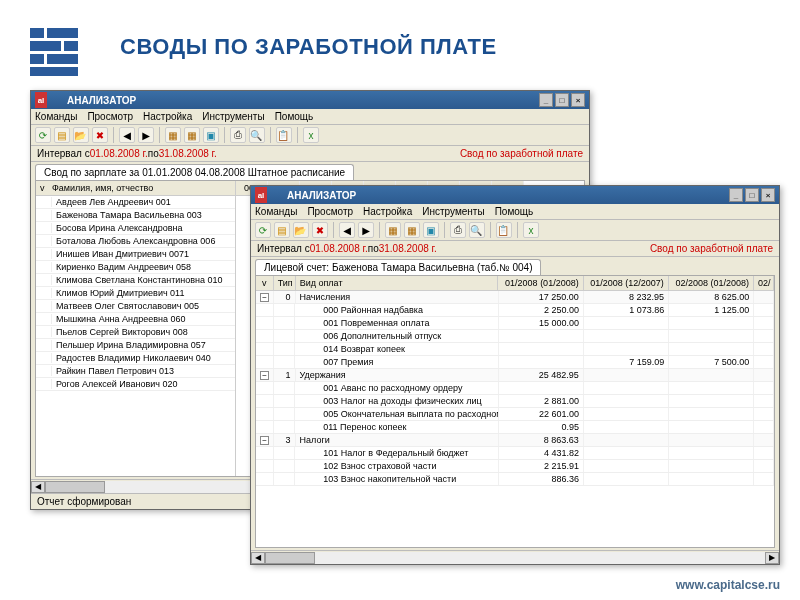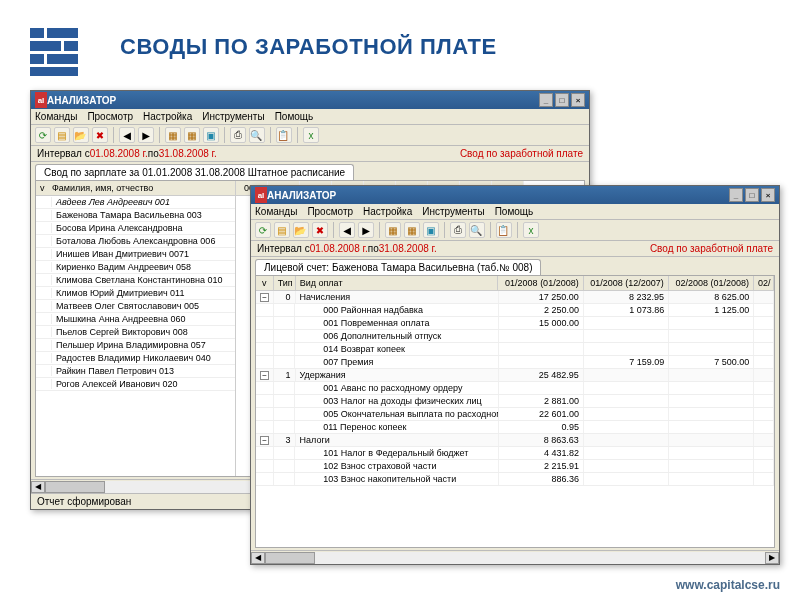--- a/index.html
+++ b/index.html
@@ -4,21 +4,21 @@
 <style>
   * { box-sizing: border-box; }
   body { margin:0; width:800px; height:600px; font-family: Tahoma, Arial, sans-serif; font-size:10px; background:#fff; position:relative; overflow:hidden; }
   .slide-logo { position:absolute; top:28px; left:30px; width:48px; height:48px; }
   .slide-title { position:absolute; top:34px; left:120px; font-size:22px; font-weight:bold; color:#1a4e8e; letter-spacing:0.5px; }
   .footer-url { position:absolute; bottom:8px; right:20px; color:#4a6a8a; font-size:12px; font-weight:bold; }
   .win { position:absolute; border:1px solid #666; box-shadow:2px 2px 6px rgba(0,0,0,0.3); background:#ece9d8; display:flex; flex-direction:column; }
   .win1 { top:90px; left:30px; width:560px; height:420px; }
   .win2 { top:185px; left:250px; width:530px; height:380px; }
   .titlebar { background:linear-gradient(#3a6ea5,#2c5a8f); color:#fff; height:18px; display:flex; align-items:center; padding:0 4px; font-size:10px; font-weight:bold; }
-  .titlebar .t-icon { width:12px; height:16px; background:#cc3333; margin-right:0; display:inline-flex; align-items:center; justify-content:center; color:#fff; font-size:8px; }
+  .titlebar .t-icon { width:12px; height:16px; background:#cc3333; margin-right:20px; display:inline-flex; align-items:center; justify-content:center; color:#fff; font-size:8px; }
   .titlebar .spacer { flex:1; }
   .win-btns { display:flex; gap:2px; }
   .win-btn { width:14px; height:14px; background:#ccc; border:1px solid #888; display:flex; align-items:center; justify-content:center; font-size:8px; color:#222; cursor:pointer; }
   .menubar { background:#ece9d8; border-bottom:1px solid #bbb; padding:2px 4px; display:flex; gap:10px; font-size:10px; }
   .menubar span { cursor:pointer; }
   .toolbar { background:#ece9d8; border-bottom:1px solid #bbb; padding:2px 4px; display:flex; gap:3px; align-items:center; }
   .tb-btn { width:16px; height:16px; border:1px solid #ccc; background:#f4f2e8; display:flex; align-items:center; justify-content:center; font-size:10px; cursor:pointer; border-radius:2px; }
   .tb-sep { width:1px; height:16px; background:#bbb; margin:0 2px; }
   .interval-bar { background:#ece9d8; border-bottom:1px solid #bbb; padding:2px 6px; display:flex; font-size:10px; }
   .interval-bar .red { color:#cc0000; }
@@ -107,30 +107,30 @@
   </div>
   <div class="interval-bar">
     <span>Интервал с </span>
     <span class="red">01.08.2008 г.</span>
     <span> по </span>
     <span class="red">31.08.2008 г.</span>
     <span class="flex1"></span>
     <span class="red">Свод по заработной плате</span>
   </div>
   <div class="tabbar">
-    <div class="tab">Свод по зарплате за 01.01.2008 31.08.2008 Штатное расписание</div>
+    <div class="tab">Свод по зарплате за 01.01.2008 04.08.2008 Штатное расписание</div>
   </div>
   <div class="content">
     <div class="emp-col" style="width:200px">
       <div style="display:flex">
         <div class="col-hdr" style="width:12px;text-align:center">v</div>
         <div class="col-hdr" style="flex:1">Фамилия, имя, отчество</div>
       </div>
       <div id="emp-list">
-          <div class="emp-row" style="display: flex; font-style: italic;">
+          <div class="emp-row" style="display: flex;">
             <div style="width:12px;border-right:1px solid #eee"></div>
             <div style="flex:1;padding-left:4px">Авдеев Лев Андреевич   001</div>
           </div>
           <div class="emp-row" style="display: flex;">
             <div style="width:12px;border-right:1px solid #eee"></div>
             <div style="flex:1;padding-left:4px">Баженова Тамара Васильевна   003</div>
           </div>
           <div class="emp-row" style="display: flex;">
             <div style="width:12px;border-right:1px solid #eee"></div>
             <div style="flex:1;padding-left:4px">Босова Ирина Александровна</div>
@@ -267,21 +267,21 @@
   </div>
   <div class="interval-bar">
     <span>Интервал с </span>
     <span class="red">01.08.2008 г.</span>
     <span> по </span>
     <span class="red">31.08.2008 г.</span>
     <span class="flex1"></span>
     <span class="red">Свод по заработной плате</span>
   </div>
   <div class="tabbar">
-    <div class="tab">Лицевой счет: Баженова Тамара Васильевна (таб.№ 008)</div>
+    <div class="tab">Лицевой счет: Баженова Тамара Васильевна (таб.№ 004)</div>
   </div>
   <div class="content2">
     <div class="grid2-hdr">
       <div class="c-exp">v</div>
       <div class="c-type">Тип</div>
       <div class="c-name">Вид оплат</div>
       <div class="c-v">01/2008 (01/2008)</div>
       <div class="c-v">01/2008 (12/2007)</div>
       <div class="c-v">02/2008 (01/2008)</div>
       <div style="width:20px">02/</div>

